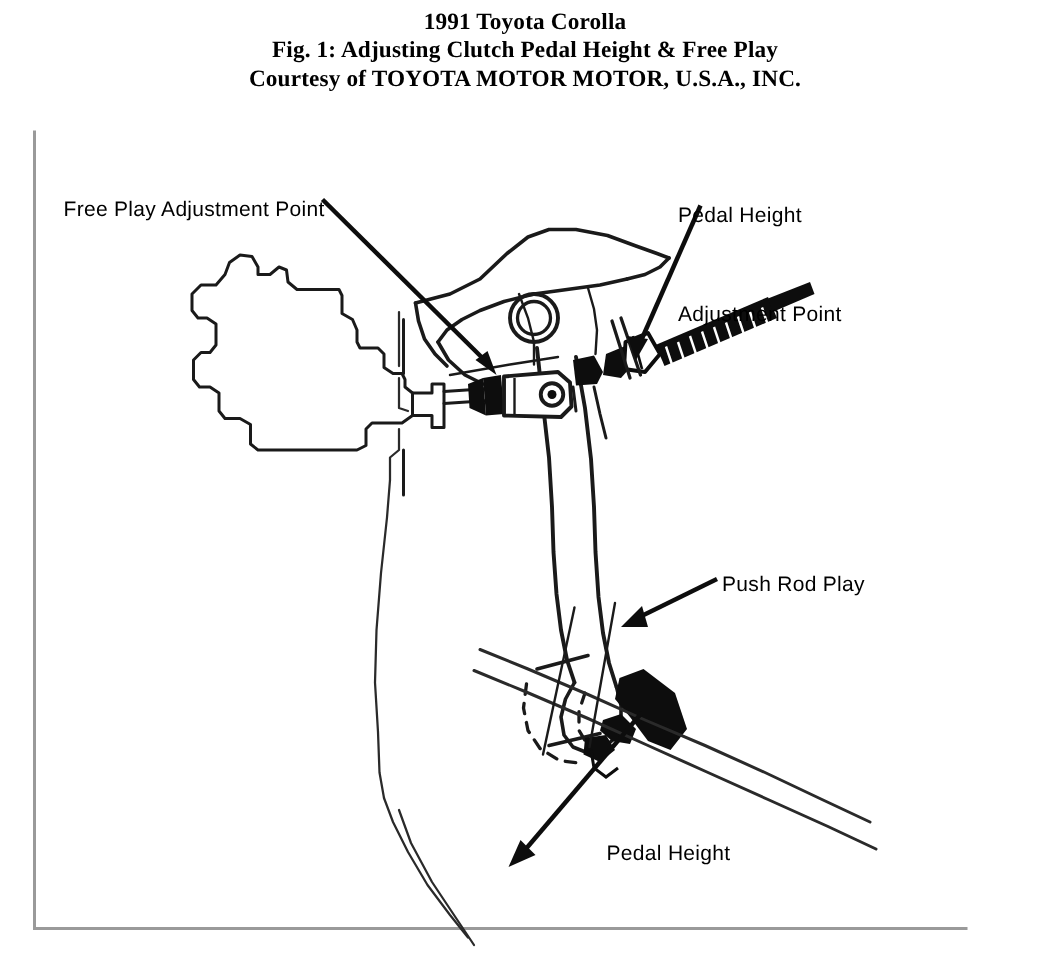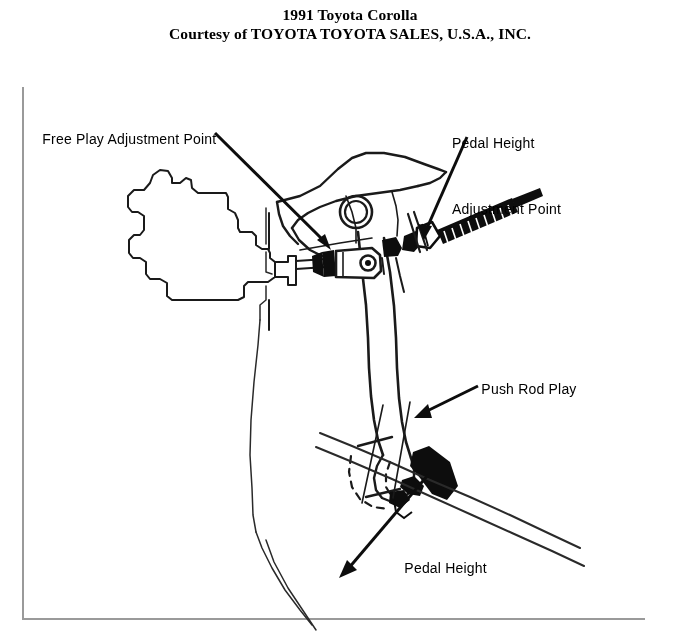--- a/index.html
+++ b/index.html
@@ -70,21 +70,22 @@
   #label-pedal-ht    { left: 388px; top: 535px; }
   .callout .l2 { display: block; }
 </style>
 </head>
 <body>
 
 <div id="page">
 
   <div id="header">
     <span class="hline">1991 Toyota Corolla</span>
-    <span class="hline">Courtesy of TOYOTA TOYOTA SALES, U.S.A., INC.</span>
+    <span class="hline">Fig. 1: Adjusting Clutch Pedal Height &amp; Free Play</span>
+    <span class="hline">Courtesy of TOYOTA MOTOR MOTOR, U.S.A., INC.</span>
   </div>
 
   <div id="frame"></div>
 
   <svg id="drawing" viewBox="0 0 700 636">
 
     <g fill="none" stroke="#1a1a1a" stroke-width="2" stroke-linejoin="round" stroke-linecap="round">
       <path d="M 150 183
                L 153 175 L 160 170 L 168 171 L 172 178 L 172 183
                L 180 183 L 186 178 L 191 180 L 192 188

